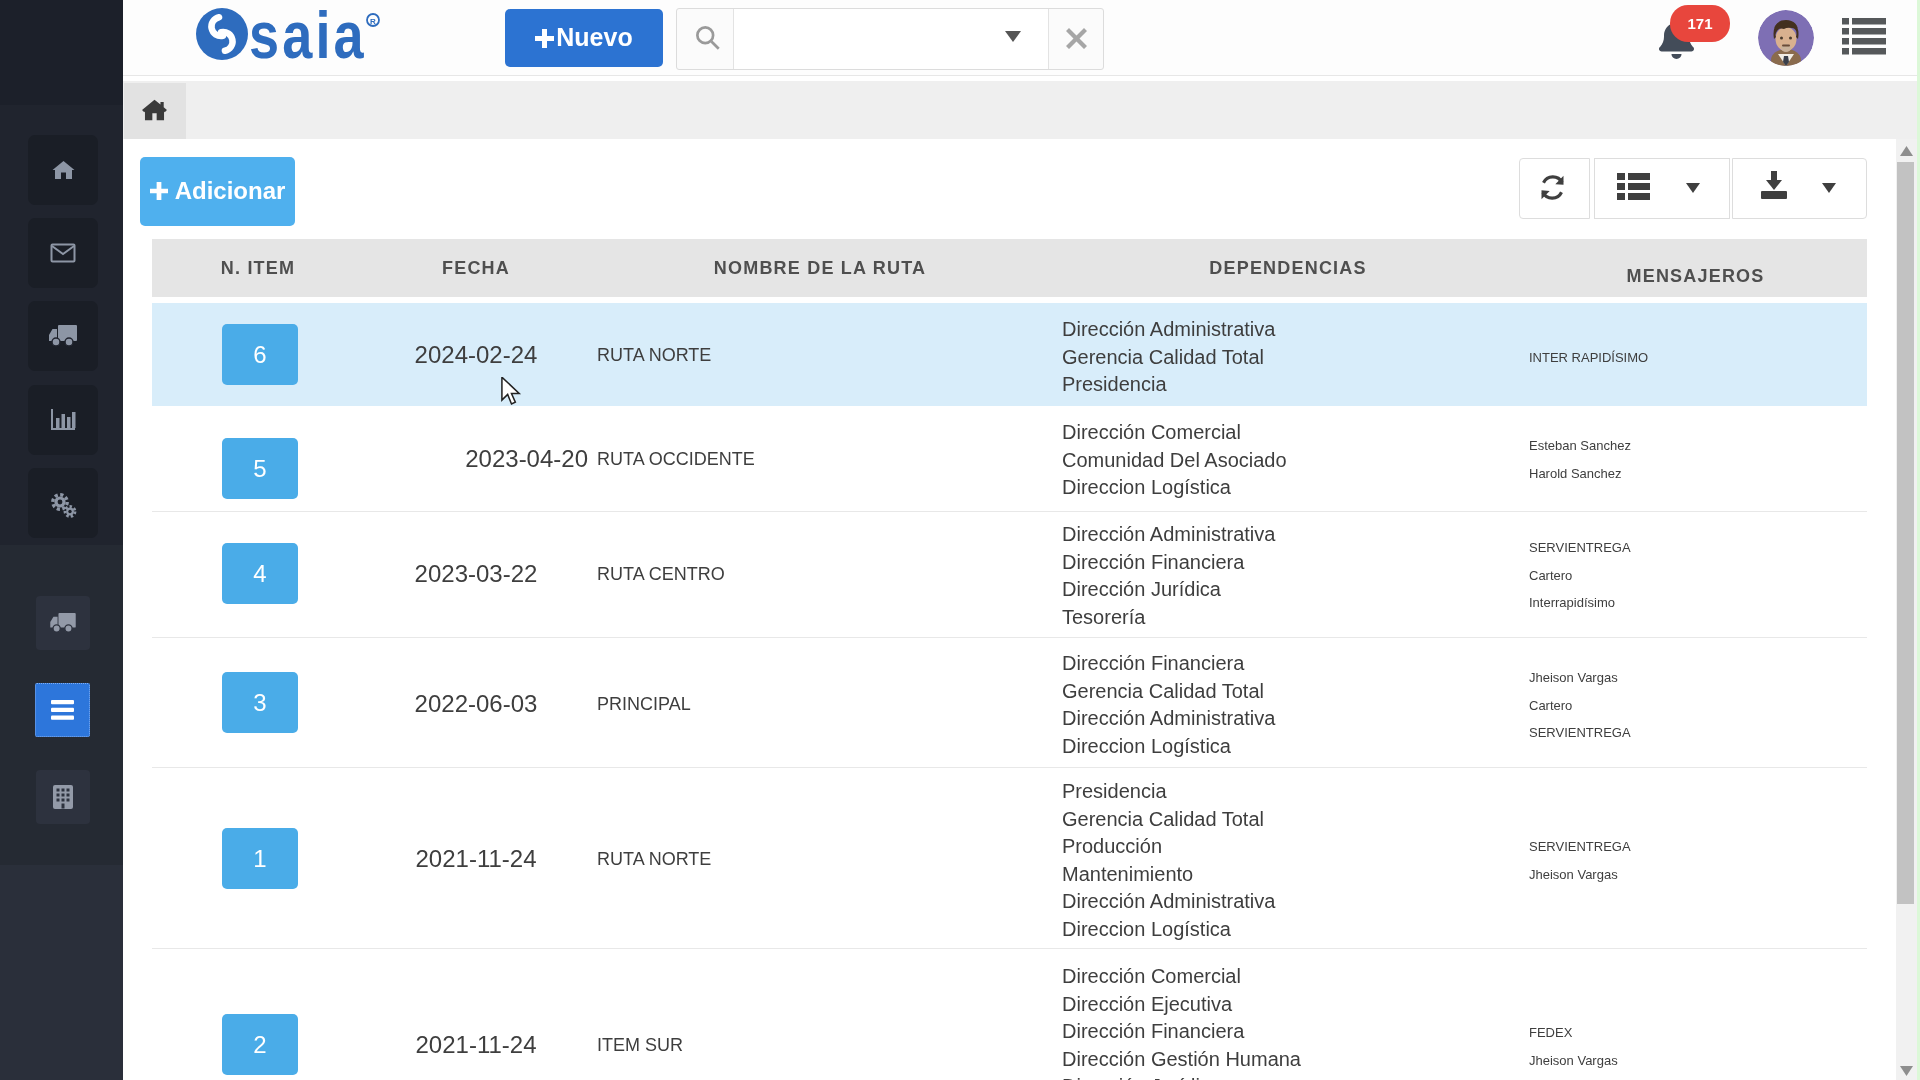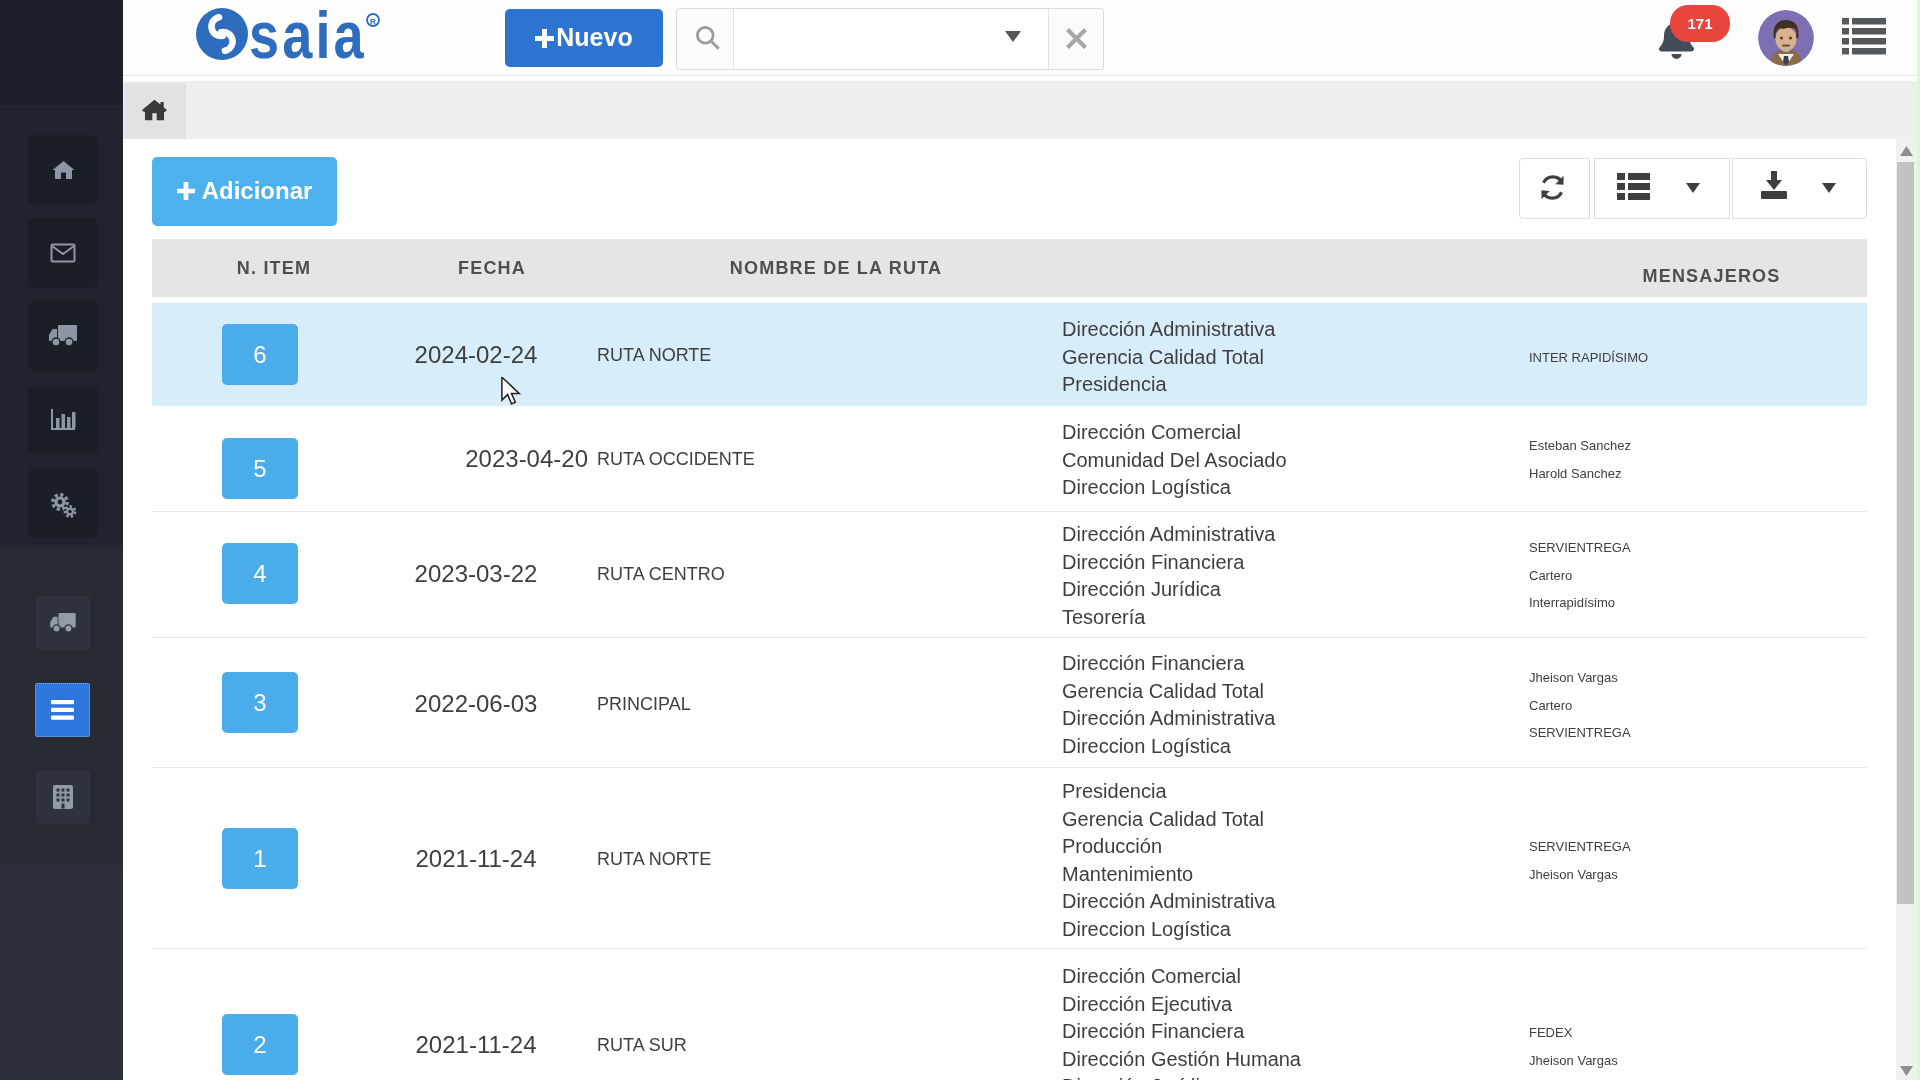--- a/index.html
+++ b/index.html
@@ -153,21 +153,21 @@
   <rect x="0" y="30" width="7" height="6.5"></rect>
     <rect x="10" y="30" width="34" height="6.5"></rect>
 </svg>
 
 <div class="abs" style="left:123px;top:81px;width:1794px;height:58px;background:#efefef;"></div>
 <div class="abs" style="left:124px;top:83px;width:62px;height:56px;background:#e2e2e2;"></div>
 <svg class="abs" style="left:141px;top:97px" width="27" height="26" viewBox="0 0 24 24" fill="#3a3a3a">
   <path d="M12 2.5 L17.5 7 L17.5 4.5 L20.5 4.5 L20.5 9.5 L23.5 12 L21.5 14 L20.8 13.4 L20.8 21.5 L14 21.5 L14 15 L10 15 L10 21.5 L3.2 21.5 L3.2 13.4 L2.5 14 L0.5 12 Z"></path>
 </svg>
 
-<div class="abs" style="left:152px;top:157px;width:185px;height:69px;background:#4fb0ee;border-radius:5px;color:#fff;font-weight:bold;font-size:24px;text-align:center;line-height:67px;">
+<div class="abs" style="left:140px;top:157px;width:155px;height:69px;background:#4fb0ee;border-radius:5px;color:#fff;font-weight:bold;font-size:24px;text-align:center;line-height:67px;">
   <svg width="18" height="18" viewBox="0 0 19 19" style="vertical-align:-1px;margin-right:7px;">
       <path d="M7 0 H12 V7 H19 V12 H12 V19 H7 V12 H0 V7 H7 Z" fill="#fff"></path>
     </svg><span>Adicionar</span>
 </div>
 
 <div class="abs" style="left:1519px;top:158px;width:71px;height:61px;background:#fff;border:1px solid #dddddd;border-radius:4px 0 0 4px;"></div>
 <div class="abs" style="left:1594px;top:158px;width:136px;height:61px;background:#fff;border:1px solid #dddddd;"></div>
 <div class="abs" style="left:1732px;top:158px;width:135px;height:61px;background:#fff;border:1px solid #dddddd;border-radius:0 4px 4px 0;"></div>
 
 <svg class="abs" style="left:1539px;top:174px" width="27" height="27" viewBox="0 0 24 24">
@@ -195,24 +195,25 @@
   <rect x="11" y="0" width="6" height="10"></rect>
   <path d="M6 9 L22 9 L14 19 Z"></path>
   <path d="M0 20 L5 15 L10 20 L14 16 L18 20 L23 15 L28 20 L28 29 L0 29 Z" fill="none"></path>
   <rect x="1" y="20" width="26" height="8" rx="1"></rect>
 </svg>
 <svg class="abs" style="left:1822px;top:183px" width="14" height="10" viewBox="0 0 14 10">
     <path d="M0 0 L14 0 L7 10 Z" fill="#3f3f3f"></path>
   </svg>
 
 <div class="abs" style="left:152px;top:239px;width:1715px;height:58px;background:#e5e5e5;"></div>
-<div id="th" class="abs" style="left:152px;top:239px;width:1715px;height:58px;color:#4f4f4f;font-weight:bold;font-size:18px;letter-spacing:1.2px;margin-left:16px;">
+<div id="th" class="abs" style="left:152px;top:239px;width:1715px;height:58px;color:#4f4f4f;font-weight:bold;font-size:18px;letter-spacing:1.2px;">
   <div class="abs" style="left:0;top:0;width:212px;height:58px;line-height:58px;text-align:center;">N. ITEM</div>
   <div class="abs" style="left:436px;top:0;width:464px;height:58px;line-height:58px;text-align:center;">NOMBRE DE LA RUTA</div>
   <div class="abs" style="left:212px;top:0;width:224px;height:58px;line-height:58px;text-align:center;">FECHA</div>
+  <div class="abs" style="left:900px;top:0;width:472px;height:58px;line-height:58px;text-align:center;">DEPENDENCIAS</div>
   <div class="abs" style="left:1372px;top:8px;width:343px;height:58px;line-height:58px;text-align:center;">MENSAJEROS</div>
 </div>
 
 <div class="abs" style="left:152px;top:303px;width:1715px;height:103px;background:#d8edfa;"></div>
 <div class="abs" style="left:152px;top:406px;width:1715px;height:106px;border-bottom:1px solid #e8e8e8;"></div>
 <div class="abs" style="left:152px;top:512px;width:1715px;height:126px;border-bottom:1px solid #e8e8e8;"></div>
 <div class="abs" style="left:152px;top:638px;width:1715px;height:130px;border-bottom:1px solid #e8e8e8;"></div>
 <div class="abs" style="left:152px;top:768px;width:1715px;height:181px;border-bottom:1px solid #e8e8e8;"></div>
 
 <div class="num abs" style="left:222px;top:324px;">6</div>
@@ -248,21 +249,21 @@
 <div class="rt" style="top:690px;">PRINCIPAL</div>
 <div class="dep" style="top:650px;">Dirección Financiera<br>Gerencia Calidad Total<br>Dirección Administrativa<br>Direccion Logística</div>
 <div class="msg" style="top:664px;">Jheison Vargas<br>Cartero<br>SERVIENTREGA</div>
 
 <div class="dt" style="top:845px;">2021-11-24</div>
 <div class="rt" style="top:845px;">RUTA NORTE</div>
 <div class="dep" style="top:778px;">Presidencia<br>Gerencia Calidad Total<br>Producción<br>Mantenimiento<br>Dirección Administrativa<br>Direccion Logística</div>
 <div class="msg" style="top:833px;">SERVIENTREGA<br>Jheison Vargas</div>
 
 <div class="dt" style="top:1031px;">2021-11-24</div>
-<div class="rt" style="top:1031px;">RUTA SUR</div>
+<div class="rt" style="top:1031px;">ITEM SUR</div>
 <div class="dep" style="top:963px;">Dirección Comercial<br>Dirección Ejecutiva<br>Dirección Financiera<br>Dirección Gestión Humana<br>Dirección Jurídica</div>
 <div class="msg" style="top:1019px;">FEDEX<br>Jheison Vargas</div>
 
 <svg class="abs" style="left:500px;top:377px" width="23" height="31" viewBox="0 0 24 32">
   <path d="M2 0 L2 24 L8 18 L12 28 L16 26 L12 17 L20 17 Z" fill="#ffffff" stroke="#222" stroke-width="1.6"></path>
 </svg>
 
 <div class="abs" style="left:1896px;top:139px;width:21px;height:941px;background:#f1f1f1;"></div>
 <svg class="abs" style="left:1900px;top:146px" width="13" height="10" viewBox="0 0 13 10">
     <path d="M6.5 0 L13 10 L0 10 Z" fill="#8e8e8e"></path>

